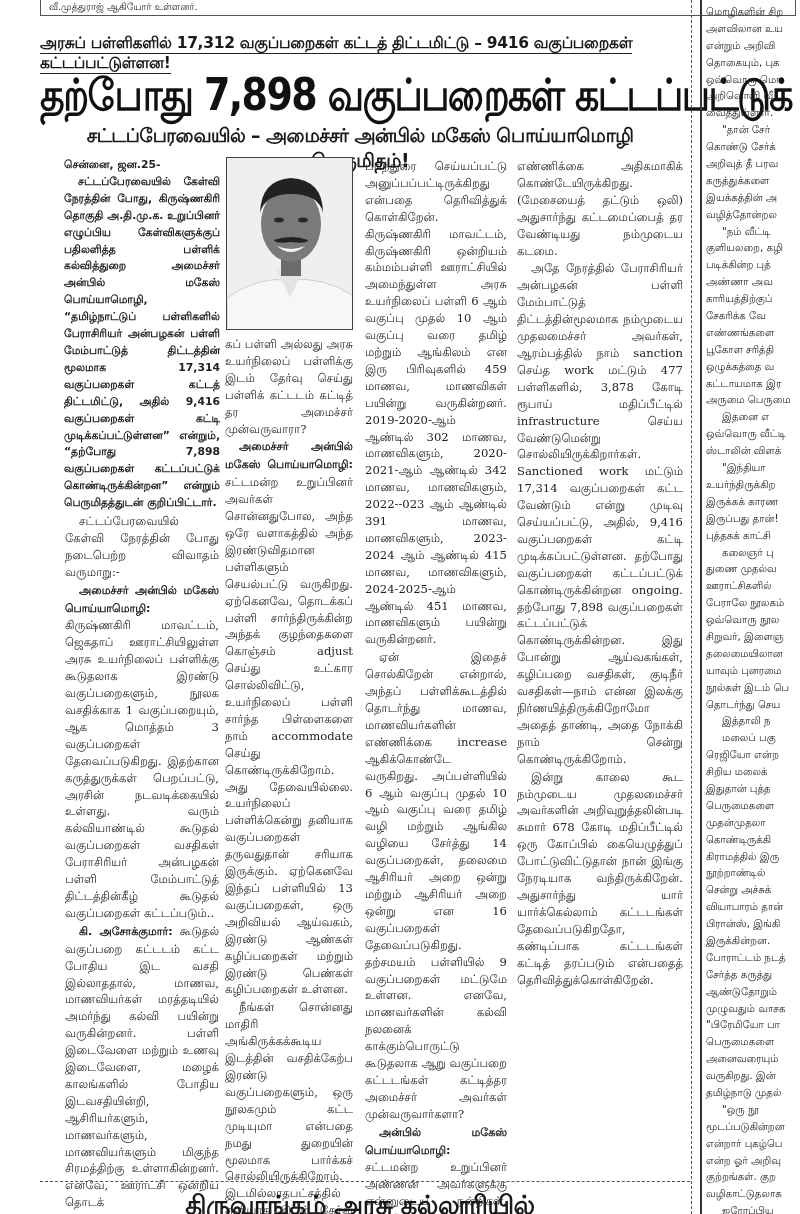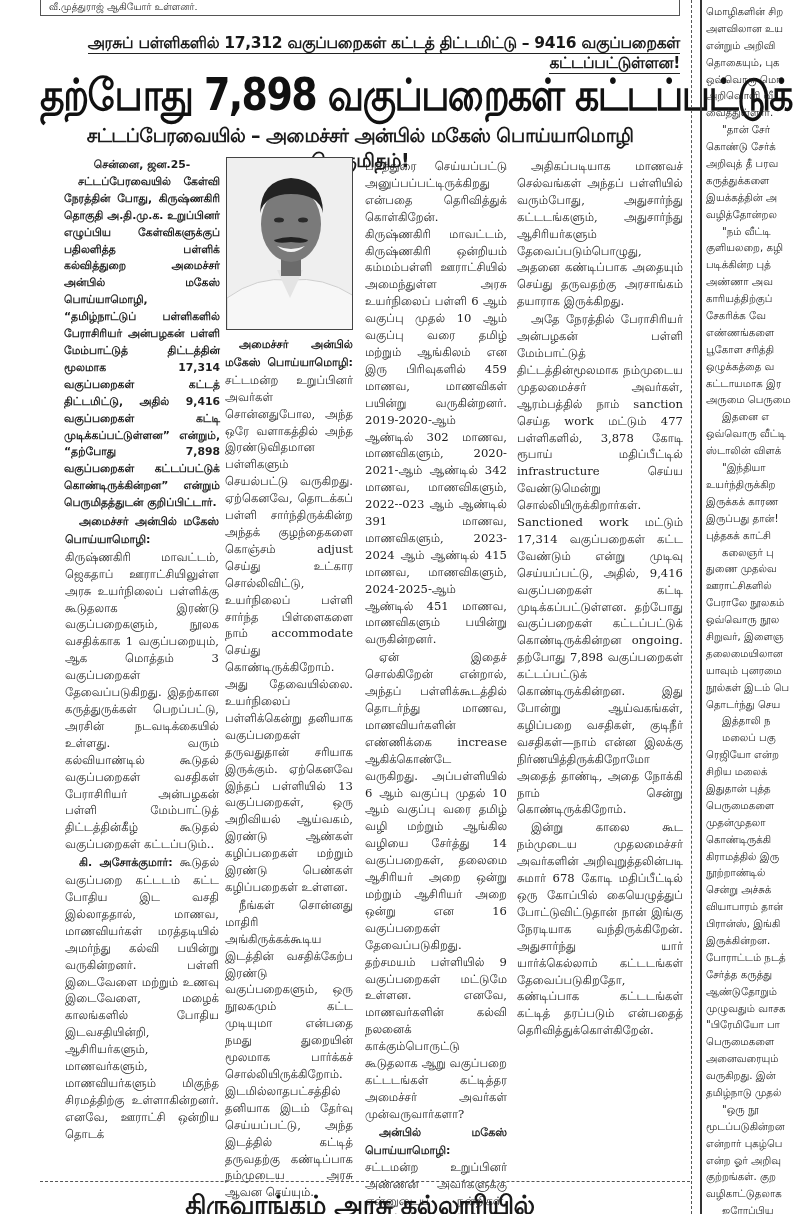--- a/index.html
+++ b/index.html
@@ -1,19 +1,19 @@
 <!DOCTYPE html>
 <html><head>
 <meta charset="utf-8">
 <style>
   html, body { margin:0; padding:0; background:#fff; }
   body { width:800px; height:1214px; position:relative; overflow:hidden; font-family:"DejaVu Sans", sans-serif; color:#1a1a1a; }
-  .topbox { position:absolute; left:40px; top:0; width:640px; height:16px; border:1px solid #555; border-top:none; box-sizing:border-box;padding-left:45px; }
+  .topbox { position:absolute; left:40px; top:0; width:756px; height:16px; border:1px solid #555; border-top:none; box-sizing:border-box;padding-left:45px; }
   .topbox span { position:absolute; left:8px; top:1px; font-size:9.5px; color:#222; }
-  .kicker { position:absolute; left:40px; width:640px; top:34px; text-align:right; font-size:15.5px; font-weight:bold; letter-spacing:-0.3px; }
+  .kicker { position:absolute; left:40px; width:640px; top:34px; text-align:left; font-size:15.5px; font-weight:bold; letter-spacing:-0.3px; }
   .kicker span { border-bottom:1.5px solid #222; padding-bottom:1px; }
   .headline { position:absolute; left:40px; width:640px; top:70px; text-align:center; font-size:38px; font-weight:bold; letter-spacing:-1.6px; transform:scaleY(1.15); transform-origin:top; white-space:nowrap; color:#111; }
   .subhead { position:absolute; left:40px; width:640px; top:124px; text-align:center; font-size:19px; font-weight:bold; letter-spacing:-0.6px; }
   .col { position:absolute; font-family:"DejaVu Serif", serif; font-size:11.6px; line-height:16.9px; text-align:justify; color:#222; }
   .col p { margin:1px; text-indent:14px; }
   .col p.noindent { text-indent:0; }
   .b { font-family:"DejaVu Sans", sans-serif; font-weight:bold; font-size:11px; }
   .lede { font-family:"DejaVu Sans", sans-serif; font-weight:bold; font-size:10.8px; line-height:16.9px; }
   .photo { position:absolute; left:226px; top:157px; width:127px; height:173px; border:1px solid #444; box-sizing:border-box; background:linear-gradient(180deg,#e9e9e9,#f6f6f6); overflow:hidden; }
   .divider-h { position:absolute; left:40px; top:1181px; width:650px; border-top:1.5px dashed #555; }
@@ -30,56 +30,58 @@
 <div class="topbox">
   <span>வீ.முத்துராஜ் ஆகியோர் உள்ளனர்.</span>
 </div>
 
 <div class="kicker"><span>அரசுப் பள்ளிகளில் 17,312 வகுப்பறைகள் கட்டத் திட்டமிட்டு – 9416 வகுப்பறைகள் கட்டப்பட்டுள்ளன!</span></div>
 <div class="headline">தற்போது 7,898 வகுப்பறைகள் கட்டப்பட்டுக் கொண்டிருக்கின்றன!</div>
 <div class="subhead">சட்டப்பேரவையில் – அமைச்சர் அன்பில் மகேஸ் பொய்யாமொழி பெருமிதம்!</div>
 
 <div class="col" style="left:64px; top:157px; width:156px;">
   <div class="lede" style="text-align:justify;">
-    <div style="text-align:center;">சென்னை, ஜன.25-</div>
+    <div style="text-align:left;">சென்னை, ஜன.25-</div>
     <div style="text-indent:14px;">சட்டப்பேரவையில் கேள்வி நேரத்தின் போது, கிருஷ்ணகிரி தொகுதி அ.தி.மு.க. உறுப்பினர் எழுப்பிய கேள்விகளுக்குப் பதிலளித்த பள்ளிக் கல்வித்துறை அமைச்சர் அன்பில் மகேஸ் பொய்யாமொழி, “தமிழ்நாட்டுப் பள்ளிகளில் பேராசிரியர் அன்பழகன் பள்ளி மேம்பாட்டுத் திட்டத்தின் மூலமாக 17,314 வகுப்பறைகள் கட்டத் திட்டமிட்டு, அதில் 9,416 வகுப்பறைகள் கட்டி முடிக்கப்பட்டுள்ளன” என்றும், “தற்போது 7,898 வகுப்பறைகள் கட்டப்பட்டுக் கொண்டிருக்கின்றன” என்றும் பெருமிதத்துடன் குறிப்பிட்டார்.</div>
   </div>
+  <p>சட்டப்பேரவையில் கேள்வி நேரத்தின் போது நடைபெற்ற விவாதம் வருமாறு:-</p>
   <p><span class="b">அமைச்சர் அன்பில் மகேஸ் பொய்யாமொழி:</span> <span>கிருஷ்ணகிரி மாவட்டம், ஜெகதாப் ஊராட்சியிலுள்ள அரசு உயர்நிலைப் பள்ளிக்கு கூடுதலாக இரண்டு வகுப்பறைகளும், நூலக வசதிக்காக 1 வகுப்பறையும், ஆக மொத்தம் 3 வகுப்பறைகள் தேவைப்படுகிறது. இதற்கான கருத்துருக்கள் பெறப்பட்டு, அரசின் நடவடிக்கையில் உள்ளது. வரும் கல்வியாண்டில் கூடுதல் வகுப்பறைகள் வசதிகள் பேராசிரியர் அன்பழகன் பள்ளி மேம்பாட்டுத் திட்டத்தின்கீழ் கூடுதல் வகுப்பறைகள் கட்டப்படும்..</span></p>
   <p><span class="b">கி. அசோக்குமார்:</span> <span>கூடுதல் வகுப்பறை கட்டடம் கட்ட போதிய இட வசதி இல்லாததால், மாணவ, மாணவியர்கள் மரத்தடியில் அமர்ந்து கல்வி பயின்று வருகின்றனர். பள்ளி இடைவேளை மற்றும் உணவு இடைவேளை, மழைக் காலங்களில் போதிய இடவசதியின்றி, ஆசிரியர்களும், மாணவர்களும், மாணவியர்களும் மிகுந்த சிரமத்திற்கு உள்ளாகின்றனர். எனவே, ஊராட்சி ஒன்றிய தொடக்</span></p>
 </div>
 
 <div class="photo">
   <svg width="127" height="173" viewBox="0 0 127 173">
     <rect width="127" height="173" fill="#efefef"></rect>
     <path d="M0,173 L0,140 Q30,118 63,122 Q96,118 127,138 L127,173 Z" fill="#f7f7f7" stroke="#cfcfcf"></path>
     <path d="M50,112 L63,140 L76,112 Z" fill="#e4e4e4"></path>
     <rect x="54" y="98" width="20" height="20" fill="#6b6b6b"></rect>
     <ellipse cx="64" cy="66" rx="30" ry="38" fill="#7a7a7a"></ellipse>
     <path d="M33,55 Q34,22 64,20 Q96,22 96,55 Q92,36 64,36 Q38,36 33,55 Z" fill="#222"></path>
     <ellipse cx="52" cy="62" rx="5" ry="2.5" fill="#2a2a2a"></ellipse>
     <ellipse cx="76" cy="62" rx="5" ry="2.5" fill="#2a2a2a"></ellipse>
     <path d="M47,82 Q64,76 81,82 Q80,86 64,84 Q48,86 47,82 Z" fill="#222"></path>
     <path d="M50,88 Q64,100 78,88 Q64,94 50,88 Z" fill="#f3f3f3"></path>
   </svg>
 </div>
 
 <div class="col" style="left:224px; top:335px; width:130px;">
+  <p class="noindent">கப் பள்ளி அல்லது அரசு உயர்நிலைப் பள்ளிக்கு இடம் தேர்வு செய்து பள்ளிக் கட்டடம் கட்டித் தர அமைச்சர் முன்வருவாரா?</p>
   <p><span class="b">அமைச்சர் அன்பில் மகேஸ் பொய்யாமொழி:</span> <span>சட்டமன்ற உறுப்பினர் அவர்கள் சொன்னதுபோல, அந்த ஒரே வளாகத்தில் அந்த இரண்டுவிதமான பள்ளிகளும் செயல்பட்டு வருகிறது. ஏற்கெனவே, தொடக்கப் பள்ளி சார்ந்திருக்கின்ற அந்தக் குழந்தைகளை கொஞ்சம் adjust செய்து உட்கார சொல்லிவிட்டு, உயர்நிலைப் பள்ளி சார்ந்த பிள்ளைகளை நாம் accommodate செய்து கொண்டிருக்கிறோம். அது தேவையில்லை. உயர்நிலைப் பள்ளிக்கென்று தனியாக வகுப்பறைகள் தருவதுதான் சரியாக இருக்கும். ஏற்கெனவே இந்தப் பள்ளியில் 13 வகுப்பறைகள், ஒரு அறிவியல் ஆய்வகம், இரண்டு ஆண்கள் கழிப்பறைகள் மற்றும் இரண்டு பெண்கள் கழிப்பறைகள் உள்ளன.</span></p>
   <p>நீங்கள் சொன்னது மாதிரி அங்கிருக்கக்கூடிய இடத்தின் வசதிக்கேற்ப இரண்டு வகுப்பறைகளும், ஒரு நூலகமும் கட்ட முடியுமா என்பதை நமது துறையின் மூலமாக பார்க்கச் சொல்லியிருக்கிறோம். இடமில்லாதபட்சத்தில் தனியாக இடம் தேர்வு செய்யப்பட்டு, அந்த இடத்தில் கட்டித் தருவதற்கு கண்டிப்பாக நம்முடைய அரசு ஆவன செய்யும்.</p>
 
 </div>
 
 <div class="col" style="left:364px; top:157px; width:144px;">
   <p class="noindent">பரிந்துரை செய்யப்பட்டு அனுப்பப்பட்டிருக்கிறது என்பதை தெரிவித்துக் கொள்கிறேன். கிருஷ்ணகிரி மாவட்டம், கிருஷ்ணகிரி ஒன்றியம் கம்மம்பள்ளி ஊராட்சியில் அமைந்துள்ள அரசு உயர்நிலைப் பள்ளி 6 ஆம் வகுப்பு முதல் 10 ஆம் வகுப்பு வரை தமிழ் மற்றும் ஆங்கிலம் என இரு பிரிவுகளில் 459 மாணவ, மாணவிகள் பயின்று வருகின்றனர். 2019-2020-ஆம் ஆண்டில் 302 மாணவ, மாணவிகளும், 2020-2021-ஆம் ஆண்டில் 342 மாணவ, மாணவிகளும், 2022--023 ஆம் ஆண்டில் 391 மாணவ, மாணவிகளும், 2023-2024 ஆம் ஆண்டில் 415 மாணவ, மாணவிகளும், 2024-2025-ஆம் ஆண்டில் 451 மாணவ, மாணவிகளும் பயின்று வருகின்றனர்.</p>
   <p>ஏன் இதைச் சொல்கிறேன் என்றால், அந்தப் பள்ளிக்கூடத்தில் தொடர்ந்து மாணவ, மாணவியர்களின் எண்ணிக்கை increase ஆகிக்கொண்டே வருகிறது. அப்பள்ளியில் 6 ஆம் வகுப்பு முதல் 10 ஆம் வகுப்பு வரை தமிழ் வழி மற்றும் ஆங்கில வழியை சேர்த்து 14 வகுப்பறைகள், தலைமை ஆசிரியர் அறை ஒன்று மற்றும் ஆசிரியர் அறை ஒன்று என 16 வகுப்பறைகள் தேவைப்படுகிறது. தற்சமயம் பள்ளியில் 9 வகுப்பறைகள் மட்டுமே உள்ளன. எனவே, மாணவர்களின் கல்வி நலனைக் காக்கும்பொருட்டு கூடுதலாக ஆறு வகுப்பறை கட்டடங்கள் கட்டித்தர அமைச்சர் அவர்கள் முன்வருவார்களா?</p>
   <p><span class="b">அன்பில் மகேஸ் பொய்யாமொழி:</span> <span>சட்டமன்ற உறுப்பினர் அண்ணன் அவர்களுக்கு என்னுடைய நன்றிகள். அரசுப் பள்ளிகளில் மாணவ, மாணவிகளின் எண்ணிக்கை குறைந்து கொண்டே இருக்கிறது என்று பல விமர்சனங்களை வைத்தார்கள். ஆனால் தற்போது உறுப்பினர் அவர்களே சொல்லிவிட்டார். அரசுப் பள்ளிகளில் மாணவ, மாணவியர்களின்</span></p>
 </div>
 
 <div class="col" style="left:516px; top:157px; width:168px;">
-  <p>அதிகப்படியாக மாணவச் செல்வங்கள் அந்தப் பள்ளியில் வரும்போது, அதுசார்ந்து கட்டடங்களும், அதுசார்ந்து ஆசிரியர்களும் தேவைப்படும்பொழுது, அதனை கண்டிப்பாக அதையும் செய்து தருவதற்கு அரசாங்கம் தயாராக இருக்கிறது.</p>
+  <p class="noindent">எண்ணிக்கை அதிகமாகிக் கொண்டேயிருக்கிறது. (மேசையைத் தட்டும் ஒலி) அதுசார்ந்து கட்டமைப்பைத் தர வேண்டியது நம்முடைய கடமை.</p>
   <p>அதே நேரத்தில் பேராசிரியர் அன்பழகன் பள்ளி மேம்பாட்டுத் திட்டத்தின்மூலமாக நம்முடைய முதலமைச்சர் அவர்கள், ஆரம்பத்தில் நாம் sanction செய்த work மட்டும் 477 பள்ளிகளில், 3,878 கோடி ரூபாய் மதிப்பீட்டில் infrastructure செய்ய வேண்டுமென்று சொல்லியிருக்கிறார்கள். Sanctioned work மட்டும் 17,314 வகுப்பறைகள் கட்ட வேண்டும் என்று முடிவு செய்யப்பட்டு, அதில், 9,416 வகுப்பறைகள் கட்டி முடிக்கப்பட்டுள்ளன. தற்போது வகுப்பறைகள் கட்டப்பட்டுக் கொண்டிருக்கின்றன ongoing. தற்போது 7,898 வகுப்பறைகள் கட்டப்பட்டுக் கொண்டிருக்கின்றன. இது போன்று ஆய்வகங்கள், கழிப்பறை வசதிகள், குடிநீர் வசதிகள்—நாம் என்ன இலக்கு நிர்ணயித்திருக்கிறோமோ அதைத் தாண்டி, அதை நோக்கி நாம் சென்று கொண்டிருக்கிறோம்.</p>
   <p>இன்று காலை கூட நம்முடைய முதலமைச்சர் அவர்களின் அறிவுறுத்தலின்படி சுமார் 678 கோடி மதிப்பீட்டில் ஒரு கோப்பில் கையெழுத்துப் போட்டுவிட்டுதான் நான் இங்கு நேரடியாக வந்திருக்கிறேன். அதுசார்ந்து யார் யார்க்கெல்லாம் கட்டடங்கள் தேவைப்படுகிறதோ, கண்டிப்பாக கட்டடங்கள் கட்டித் தரப்படும் என்பதைத் தெரிவித்துக்கொள்கிறேன்.</p>
 </div>
 
 <div class="divider-h"></div>
 <div class="bottomhead">திருவரங்கம் அரசு கல்லூரியில்</div>
 
 <div class="divider-v"></div>
 <div class="rightrule"></div>
 

